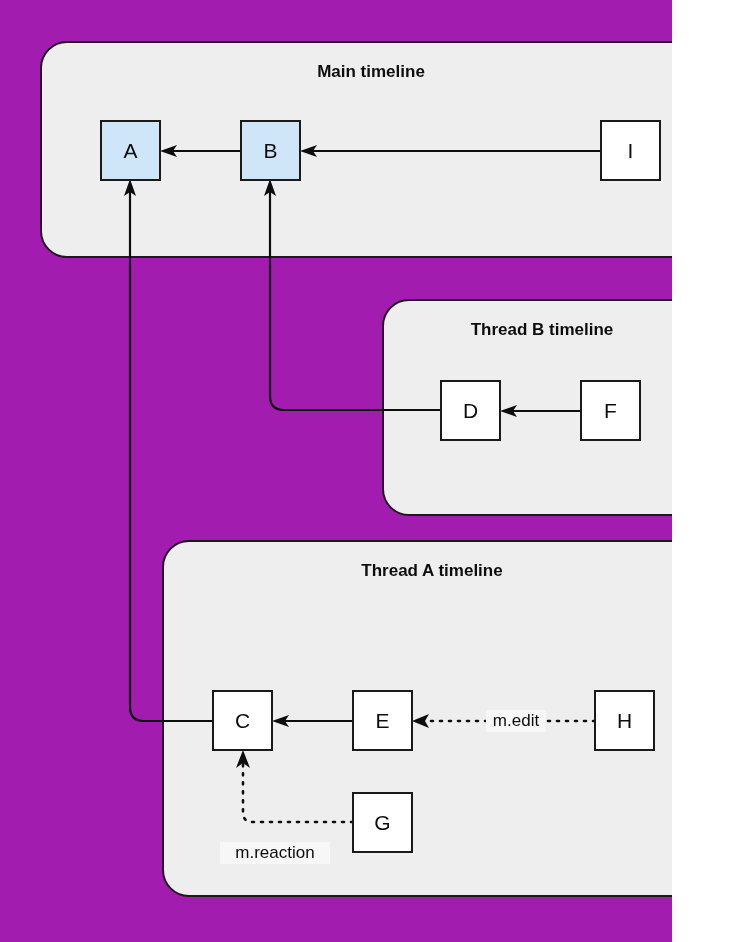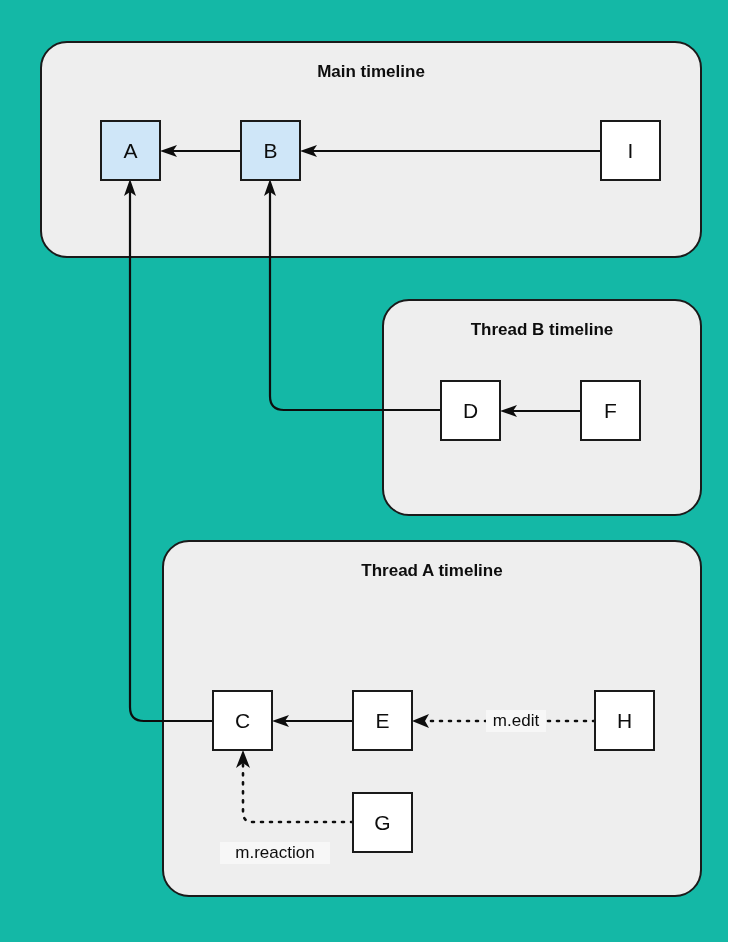--- a/index.html
+++ b/index.html
@@ -2,23 +2,23 @@
 <html><head>
 <meta charset="utf-8">
 <style>
   html, body {
     margin: 0;
     padding: 0;
     background: #ffffff;
   }
   #canvas {
     position: relative;
-    width: 728px;
+    width: 672px;
     height: 942px;
-    background: #14b8a6;
+    background: #a21caf;
     font-family: "Liberation Sans", sans-serif;
     overflow: hidden;
   }
   svg.diagram {
     position: absolute;
     left: 0;
     top: 0;
     width: 756px;
     height: 942px;
   }

